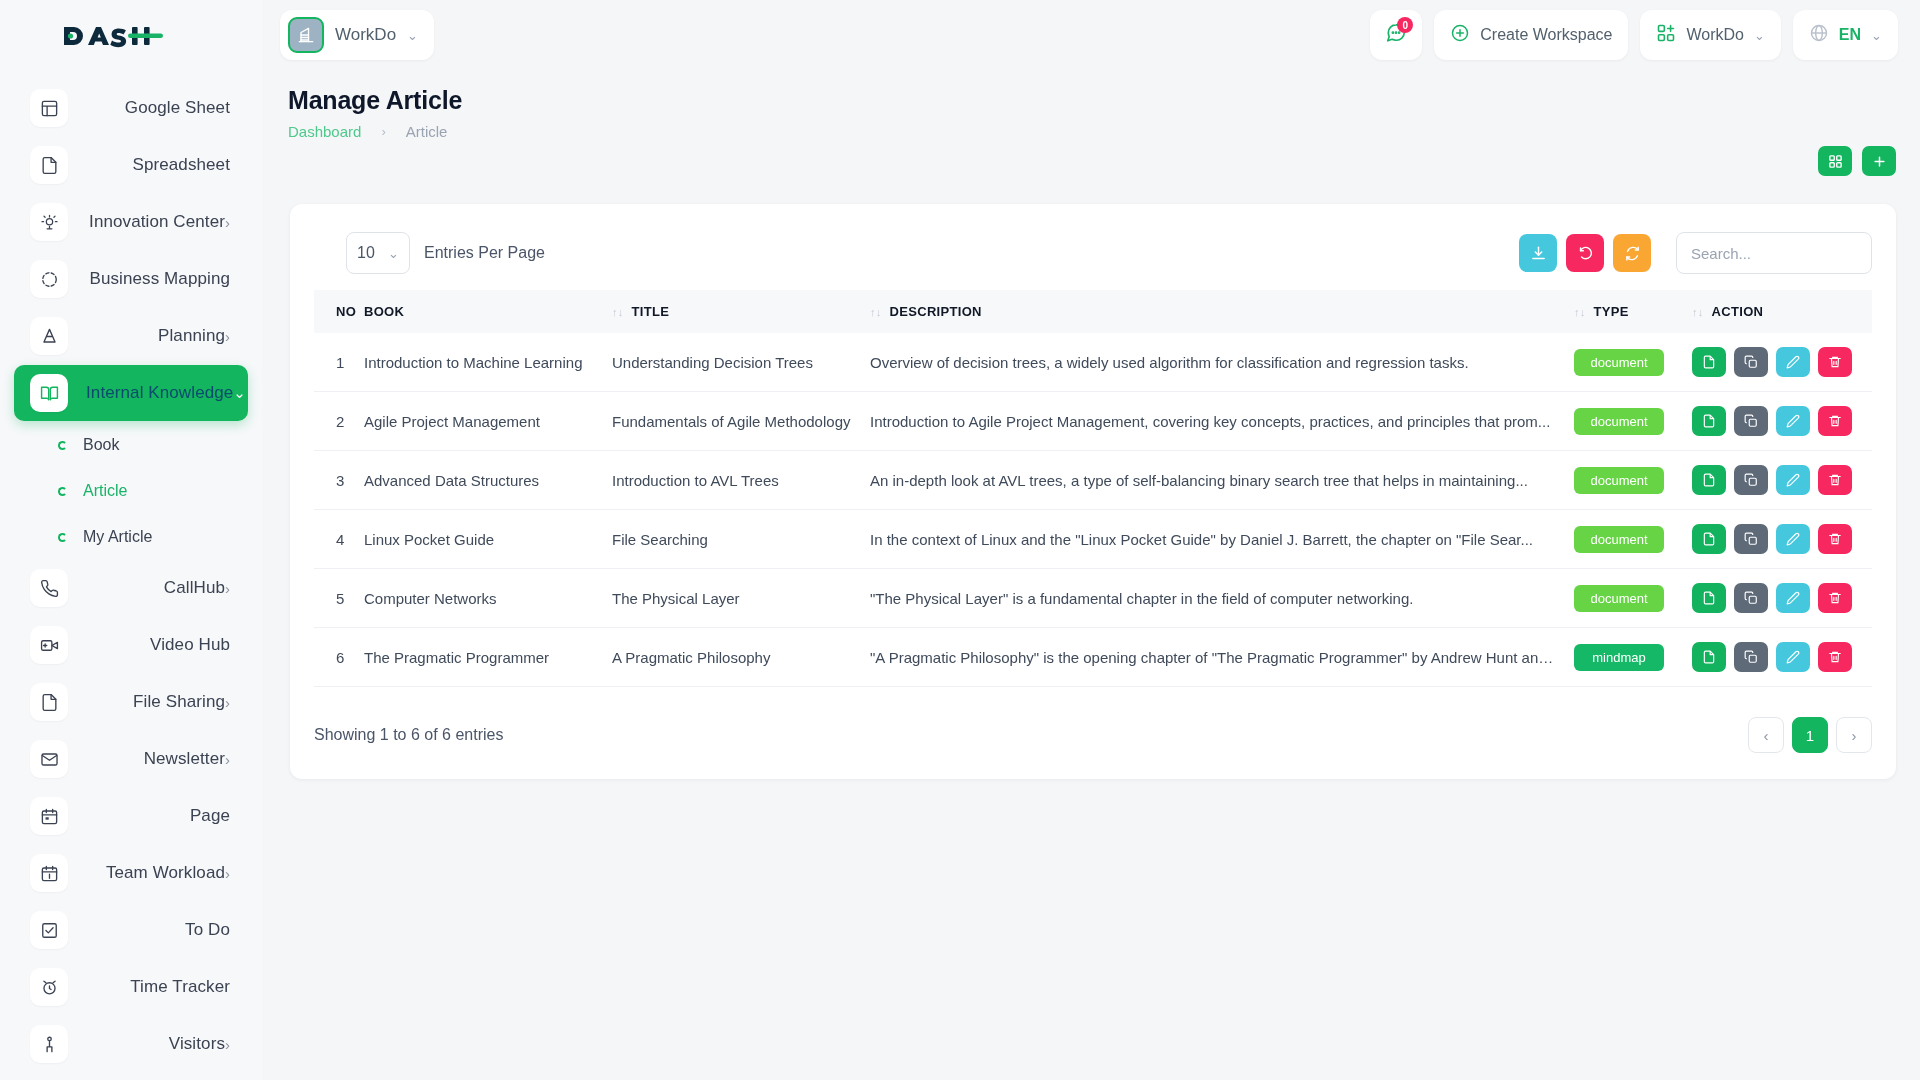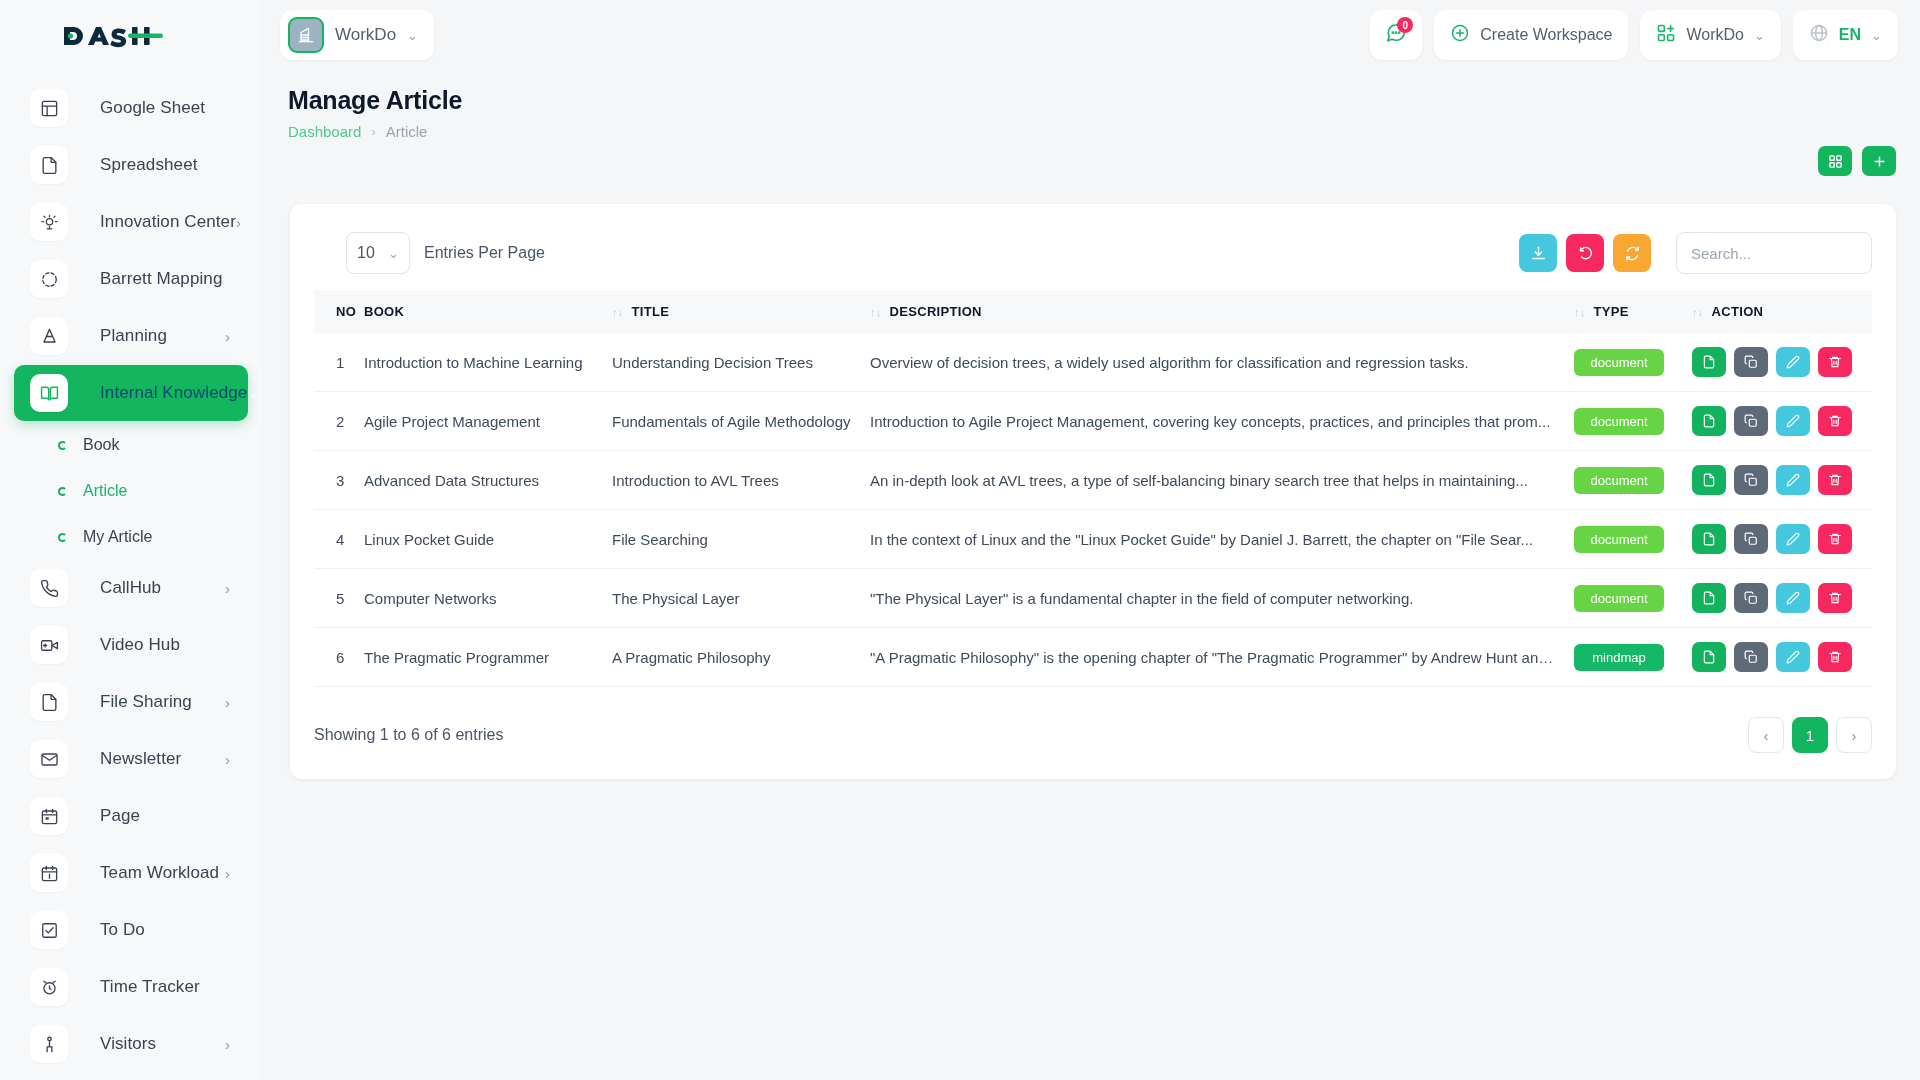--- a/index.html
+++ b/index.html
@@ -26,22 +26,22 @@
     padding: 0 18px 0 16px; margin: 0 14px 1px 14px;
     border-radius: 10px; cursor: pointer; position: relative;
   }
   .nav-item .ic {
     width: 38px; height: 38px; flex: 0 0 38px;
     background: #ffffff; border-radius: 10px;
     display: flex; align-items: center; justify-content: center;
     box-shadow: 0 1px 2px rgba(16,24,40,0.04);
   }
   .nav-item .lbl {
-    margin-left: 32px; font-size: 17px; color: #3b4252;
-    letter-spacing: .1px; white-space: nowrap; flex: 1 1 auto;
+    margin-left: 18px; font-size: 17px; color: #3b4252;
+    letter-spacing: .1px; white-space: nowrap; flex: 1 1 auto; text-align: right;
   }
   .nav-item .chev { color: #8b94a3; font-size: 15px; flex: 0 0 auto; }
   .nav-item.active { background: #13b55f; box-shadow: 0 4px 12px rgba(19,181,95,.28); }
   .nav-item.active .lbl { color: #0c4a6e; font-weight: normal; }
   .nav-item.active .chev { color: #fff; }
   .nav-item.active .ic svg { stroke: #13b55f; }
   .sub-item {
     height: 46px; display: flex; align-items: center;
     padding-left: 58px; cursor: pointer;
   }
@@ -84,21 +84,21 @@
     position: absolute; top: 7px; right: 9px;
     background: #f6285f; color: #fff; font-size: 10px; font-weight: bold;
     min-width: 16px; height: 16px; border-radius: 8px;
     display: flex; align-items: center; justify-content: center; padding: 0 4px;
   }
   .pill-txt { font-size: 16px; color: #52606d; white-space: nowrap; }
   .pill-txt.green { color: #19b368; font-weight: bold; }
 
   .page-head { padding: 16px 24px 0 26px; display: flex; align-items: flex-start; flex-direction: column; }
   .page-title { font-size: 25px; font-weight: bold; color: #0f172a; letter-spacing: -.2px; }
-  .crumbs { margin-top: 8px; display: flex; align-items: center; gap: 10px; font-size: 15px; }
+  .crumbs { margin-top: 8px; display: flex; align-items: center; gap: 20px; font-size: 15px; }
   .crumbs .c-link { color: #4ec98b; cursor: pointer; }
   .crumbs .c-sep { color: #b6bdc9; font-size: 13px; }
   .crumbs .c-cur { color: #9aa3b2; }
   .head-actions { margin-left: auto; display: flex; gap: 10px; padding-top: 6px; }
   .sq-btn {
     width: 34px; height: 30px; border-radius: 7px; background: #13b55f;
     display: flex; align-items: center; justify-content: center;
     cursor: pointer; border: none;
   }
 
@@ -225,21 +225,21 @@
         <span class="lbl">Innovation Center</span>
         <span class="chev">›</span>
       </div>
 
       <div class="nav-item">
         <span class="ic">
           <svg width="19" height="19" viewBox="0 0 24 24" fill="none" stroke="#3b4252" stroke-width="1.7" stroke-linecap="round" stroke-dasharray="4 3">
               <circle cx="12" cy="12" r="8.5"></circle>
             </svg>
         </span>
-        <span class="lbl">Barrett Mapping</span>
+        <span class="lbl">Business Mapping</span>
       </div>
 
       <div class="nav-item">
         <span class="ic">
           <svg width="19" height="19" viewBox="0 0 24 24" fill="none" stroke="#3b4252" stroke-width="1.7" stroke-linecap="round" stroke-linejoin="round">
               <path d="M12 3 5 19h14z"></path>
               <path d="M8.6 12h6.8"></path>
             </svg>
         </span>
         <span class="lbl">Planning</span>

